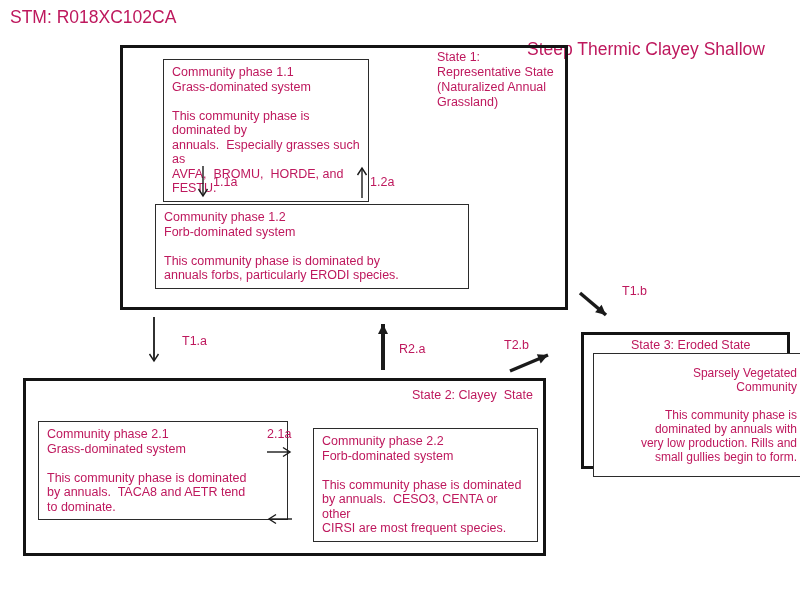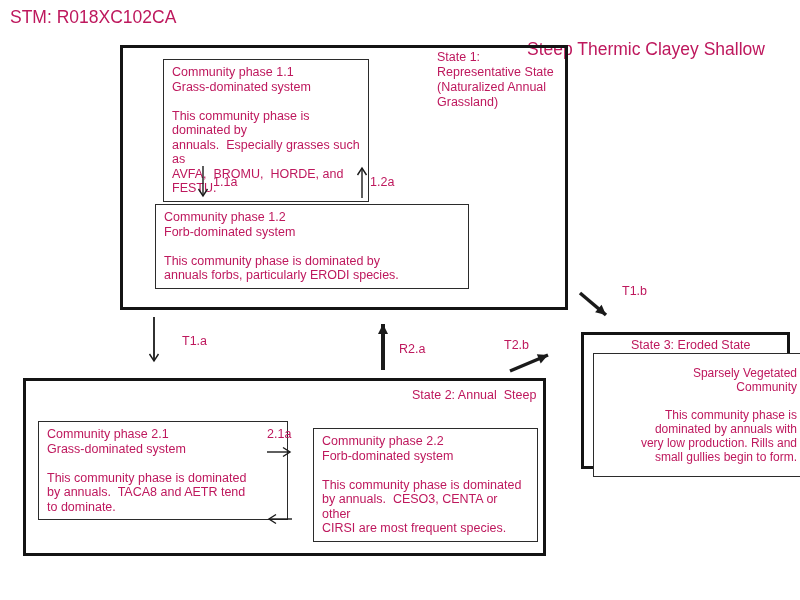--- a/index.html
+++ b/index.html
@@ -45,21 +45,21 @@
 
 This community phase is dominated by
 annuals forbs, particularly ERODI species.</div>
 
   <div class="abs lbl" style="left:182px;top:334px;">T1.a</div>
   <div class="abs lbl" style="left:399px;top:342px;">R2.a</div>
   <div class="abs lbl" style="left:622px;top:284px;">T1.b</div>
   <div class="abs lbl" style="left:504px;top:338px;">T2.b</div>
 
   <div class="abs state-box" style="left:23px;top:378px;width:523px;height:178px;"></div>
-  <div class="abs lbl" style="left:412px;top:388px;">State 2: Annual  Steep</div>
+  <div class="abs lbl" style="left:412px;top:388px;">State 2: Clayey  State</div>
 
   <div class="abs phase-box box-text" style="left:38px;top:421px;width:250px;">Community phase 2.1
 Grass-dominated system
 
 This community phase is dominated
 by annuals.  TACA8 and AETR tend
 to dominate.</div>
 
   <div class="abs lbl" style="left:267px;top:427px;">2.1a</div>
   <div class="abs lbl" style="left:276px;top:490px;margin-left:48px;">2.2a</div>

